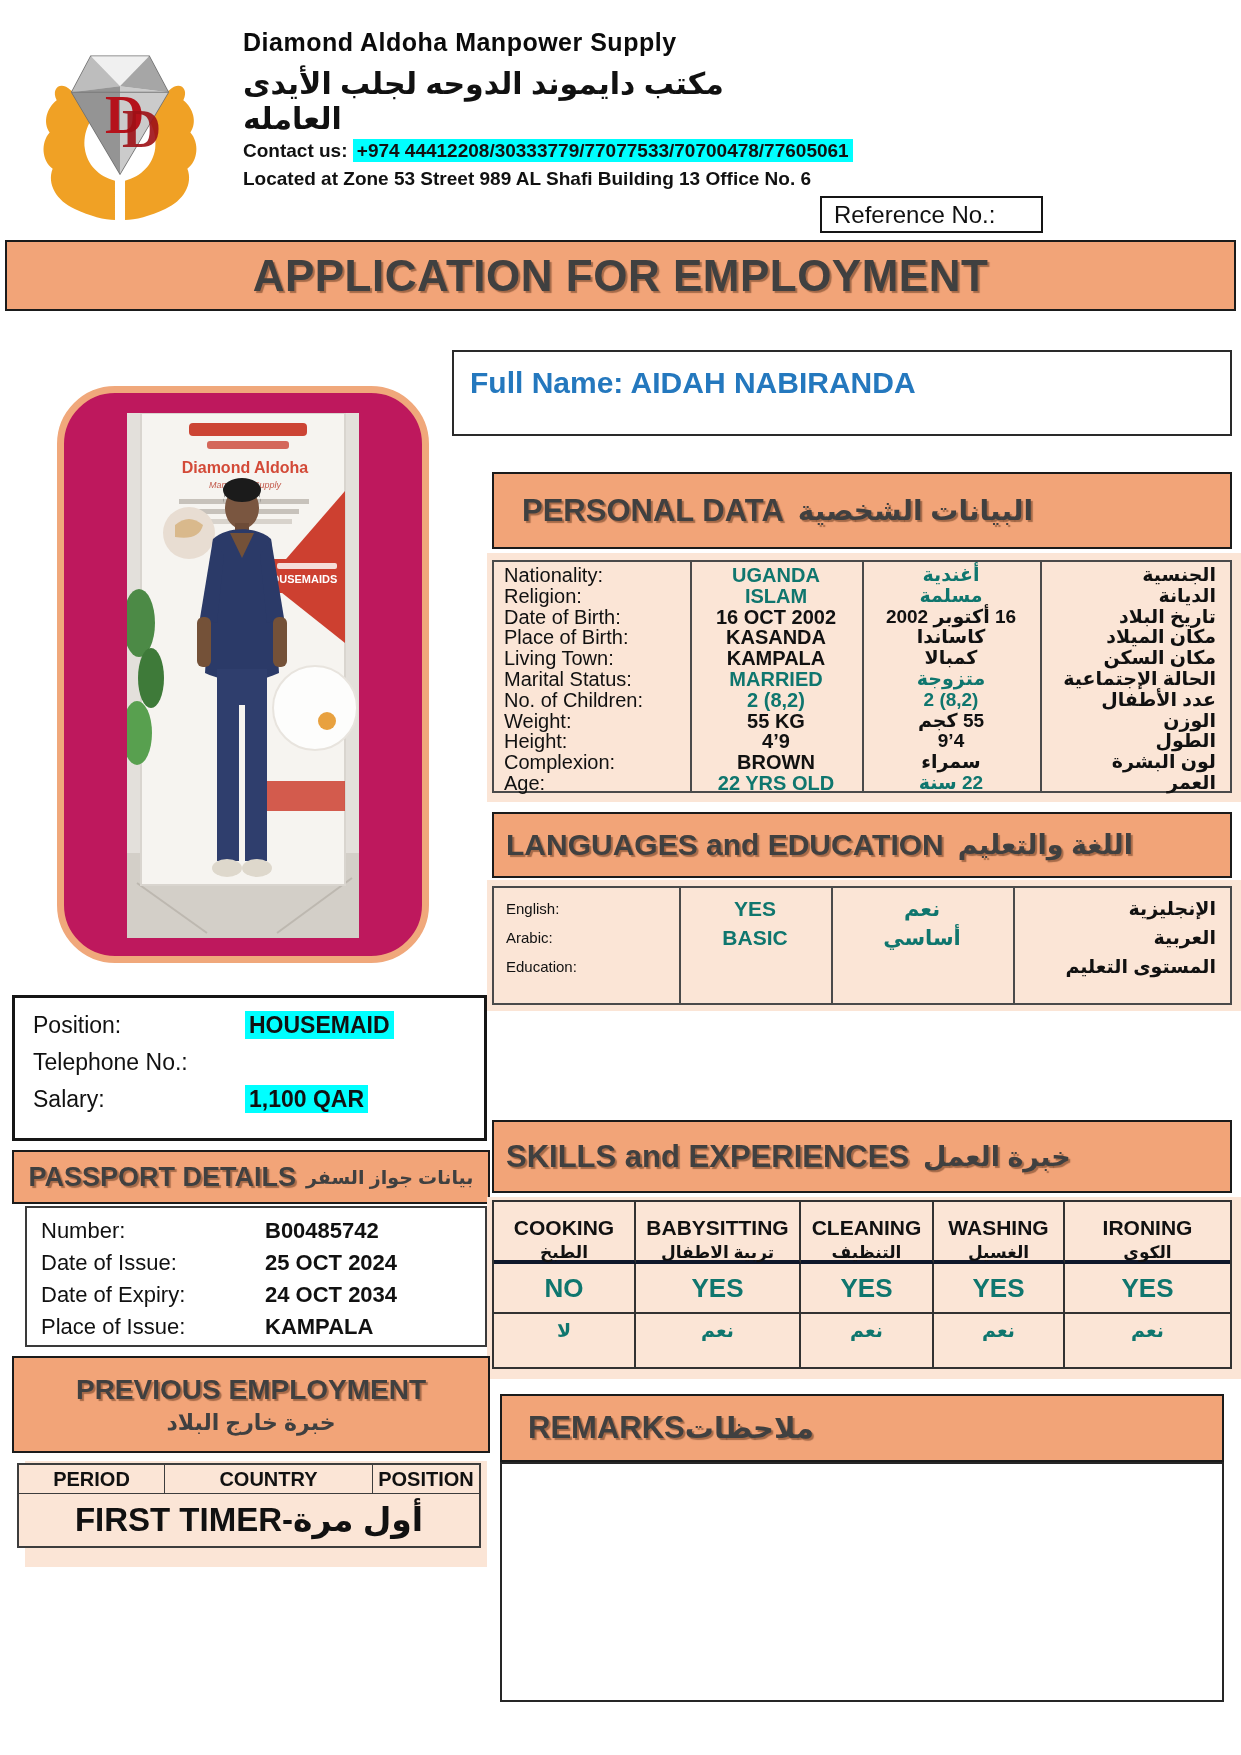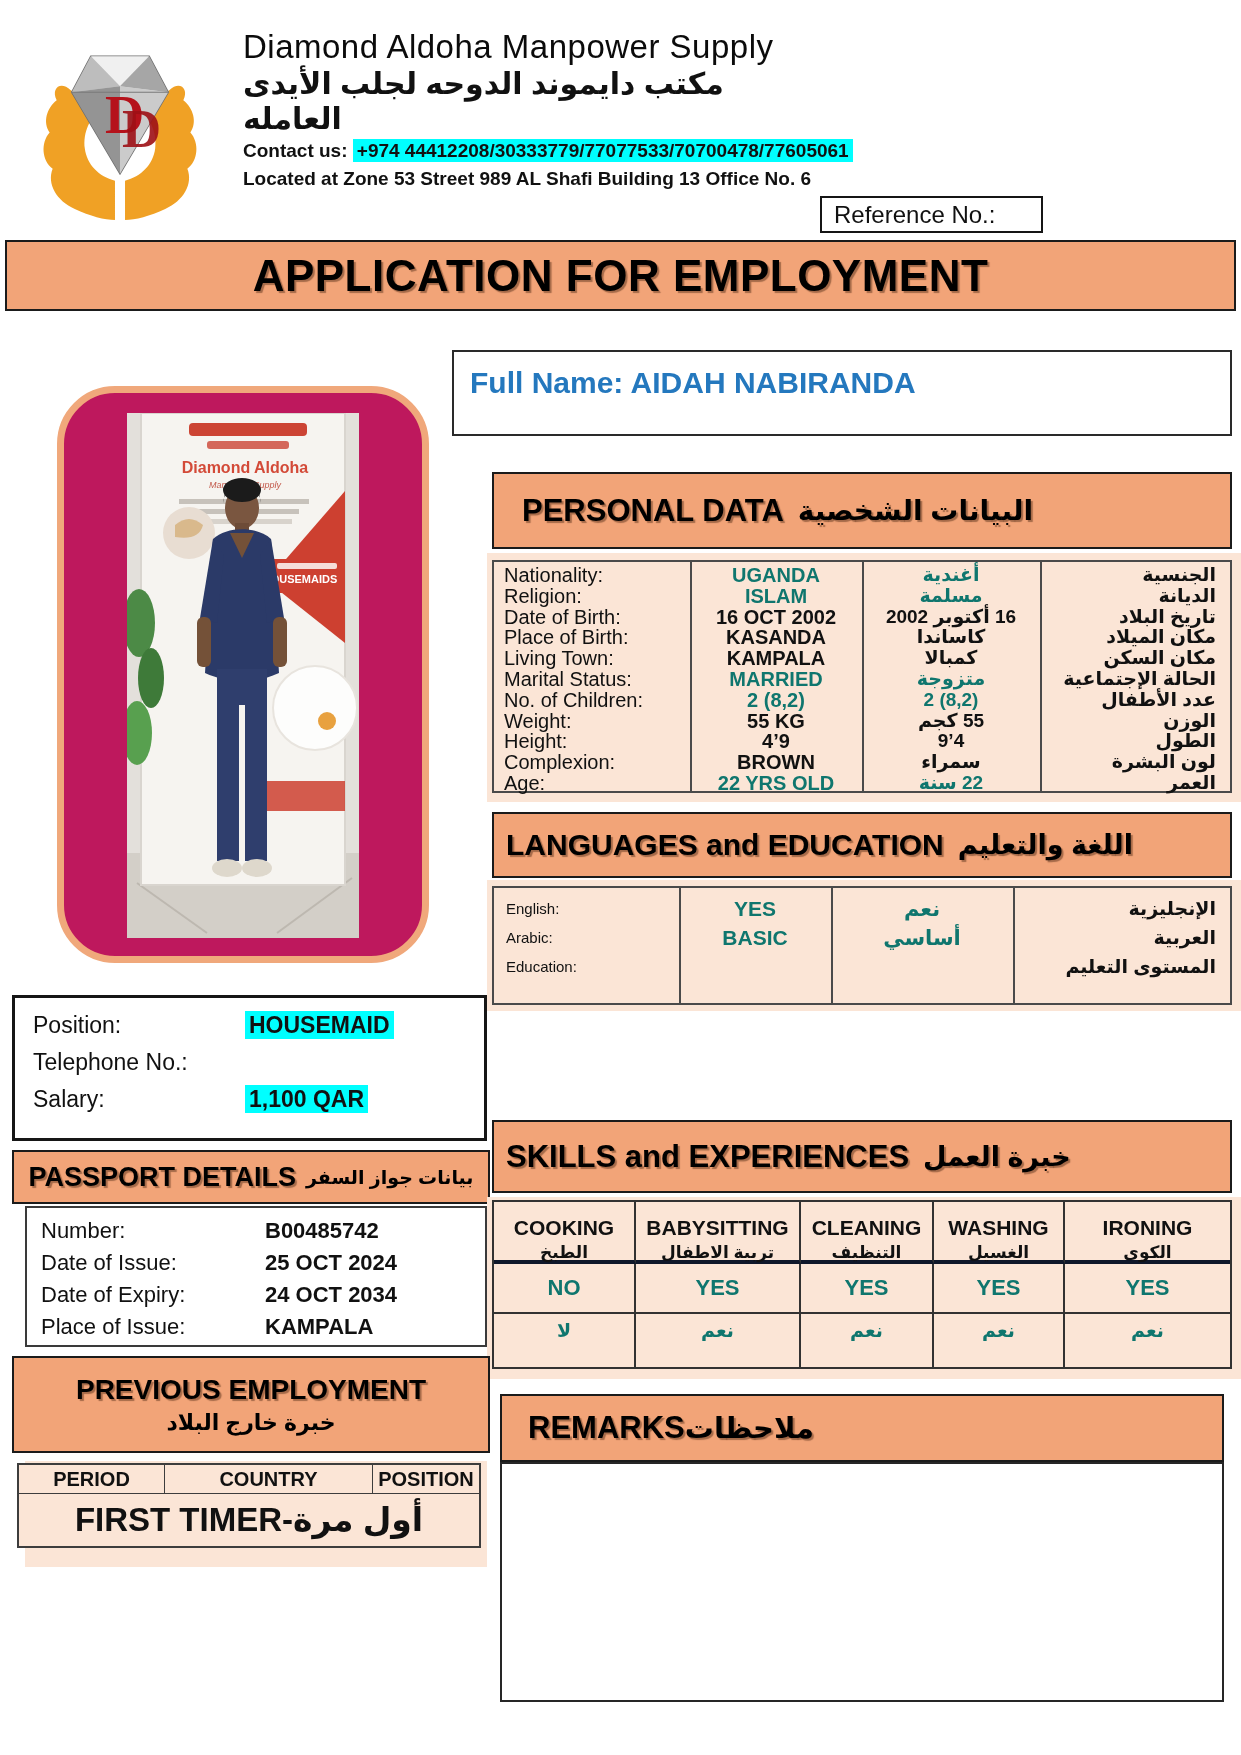--- a/index.html
+++ b/index.html
@@ -1,31 +1,31 @@
 <!DOCTYPE html>
 <html><head>
 <meta charset="utf-8">
 <style>
   html,body{margin:0;padding:0;background:#fff;}
   .page{position:relative;width:1241px;height:1755px;background:#ffffff;overflow:hidden;
         font-family:"Liberation Sans","DejaVu Sans",sans-serif;color:#111;}
 
   
   .logo{position:absolute;left:33px;top:28px;width:174px;height:196px;}
-  .company-en{position:absolute;left:243px;top:28px;font-size:33px;font-weight:400;letter-spacing:.5px;color:#0b0b0b;}
+  .company-en{position:absolute;left:243px;top:28px;font-size:25px;font-weight:700;letter-spacing:.5px;color:#0b0b0b;}
   .company-ar{position:absolute;left:243px;top:66px;font-size:30px;font-weight:bold;direction:rtl;text-align:left;width:560px;}
   .contact{position:absolute;left:243px;top:140px;font-size:19px;font-weight:bold;}
   .located{position:absolute;left:243px;top:168px;font-size:19px;font-weight:bold;}
   .hl{background:#00FFFF;padding:1px 4px;}
   .ref-box{position:absolute;left:820px;top:196px;width:223px;height:37px;border:2px solid #151515;
            box-sizing:border-box;font-size:24px;line-height:33px;padding-left:12px;background:#fff;}
 
   
   .banner{position:absolute;box-sizing:border-box;background:#F2A478;border:2.5px solid #1b1b1b;
-          display:flex;align-items:center;color:#000000;}
+          display:flex;align-items:center;color:#404040;}
   .banner.center{justify-content:center;}
   .banner.col{flex-direction:column;justify-content:center;}
   .sh{text-shadow:2px 2px 1px rgba(70,35,15,.45);}
   .bt-en{font-weight:800;}
   .bt-ar{font-weight:bold;direction:rtl;}
 
   .title-banner{left:5px;top:240px;width:1231px;height:71px;font-size:44px;font-weight:800;letter-spacing:.5px;}
 
   .fullname-box{position:absolute;left:452px;top:350px;width:780px;height:86px;border:2.5px solid #2a2a2a;
                 box-sizing:border-box;background:#fff;padding:14px 0 0 16px;
@@ -82,21 +82,21 @@
   .pe-entry{grid-column:1/-1;text-align:center;font-size:33px;font-weight:bold;line-height:52px;white-space:nowrap;}
 
   
   .sk-table{position:absolute;left:492px;top:1200px;width:740px;height:169px;border:2.5px solid #323232;
             box-sizing:border-box;background:#FBE5D6;display:grid;
             grid-template-columns:142px 165px 133px 131px 1fr;grid-template-rows:62px 50px 1fr;}
   .sk-table>div{text-align:center;}
   .sk-h{border-bottom:4px solid #0f172a;padding-top:13px;}
   .sk-h .n{display:block;font-size:21px;font-weight:bold;line-height:26px;}
   .sk-h .a{display:block;font-size:17px;font-weight:bold;line-height:24px;direction:rtl;}
-  .sk-a{border-bottom:2px solid #323232;font-size:22px;font-weight:bold;line-height:48px;}
+  .sk-a{border-bottom:2px solid #323232;font-size:26px;font-weight:bold;line-height:48px;}
   .sk-b{font-size:19px;font-weight:bold;padding-top:5px;direction:rtl;}
   .sk-table .br{border-right:2px solid #323232;}
 
   
   .rm-banner{left:500px;top:1394px;width:724px;height:68px;padding-left:26px;}
   .rm-box{position:absolute;left:500px;top:1462px;width:724px;height:240px;border:2.5px solid #262626;
           box-sizing:border-box;background:#fff;}
 </style>
 </head>
 <body>

